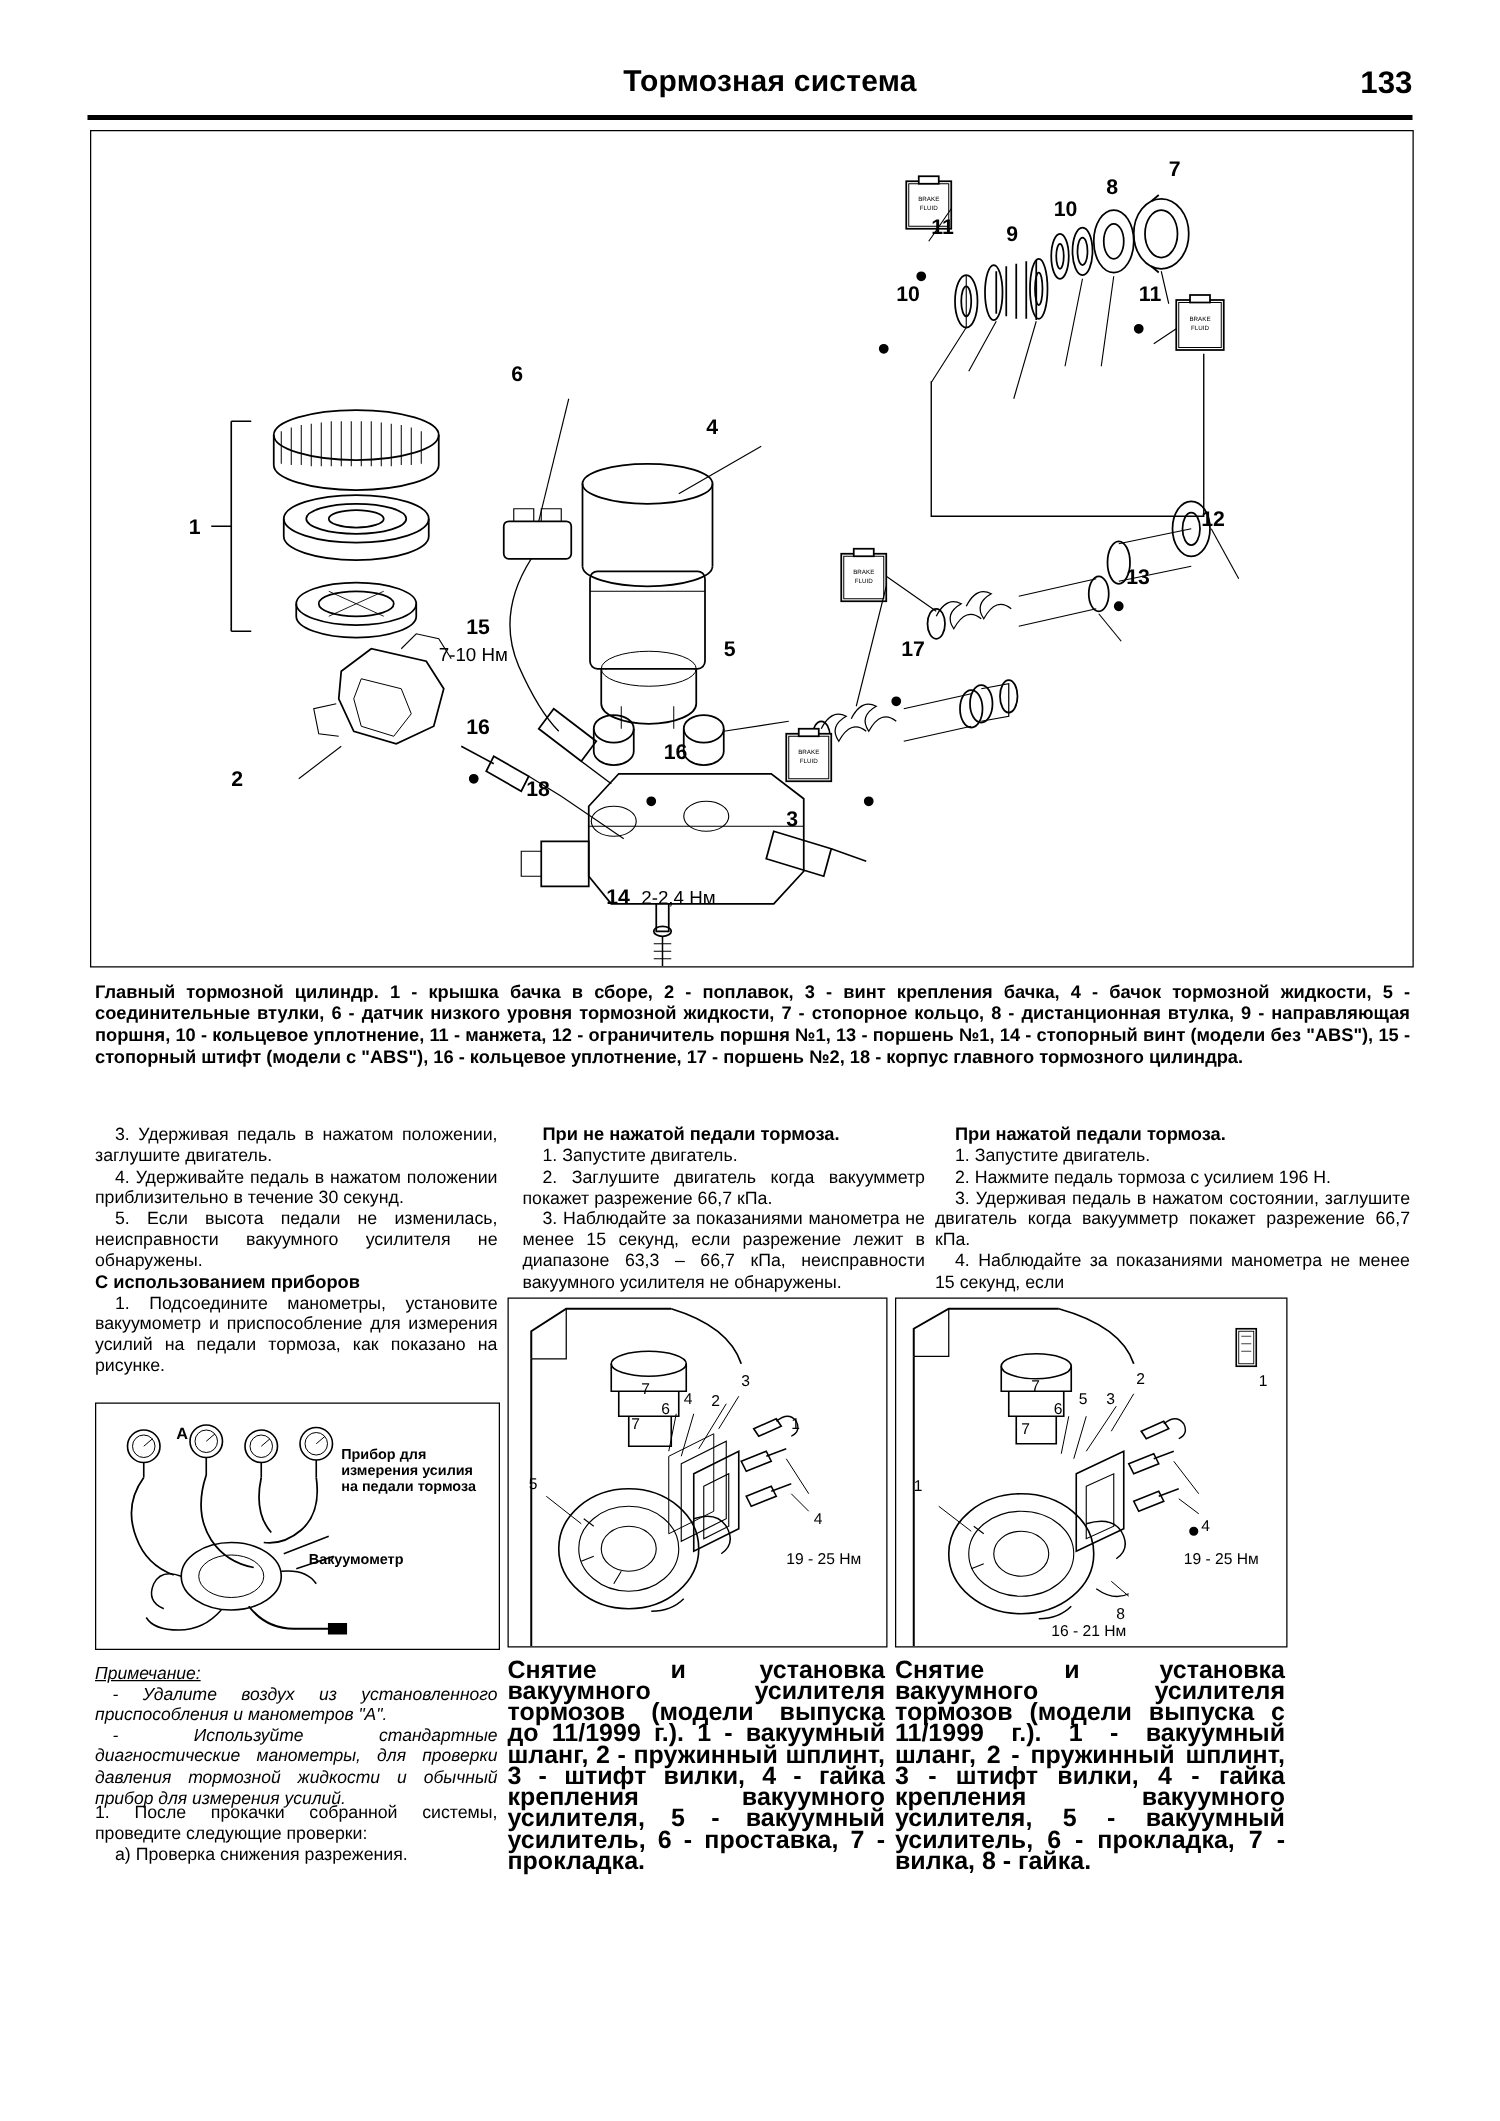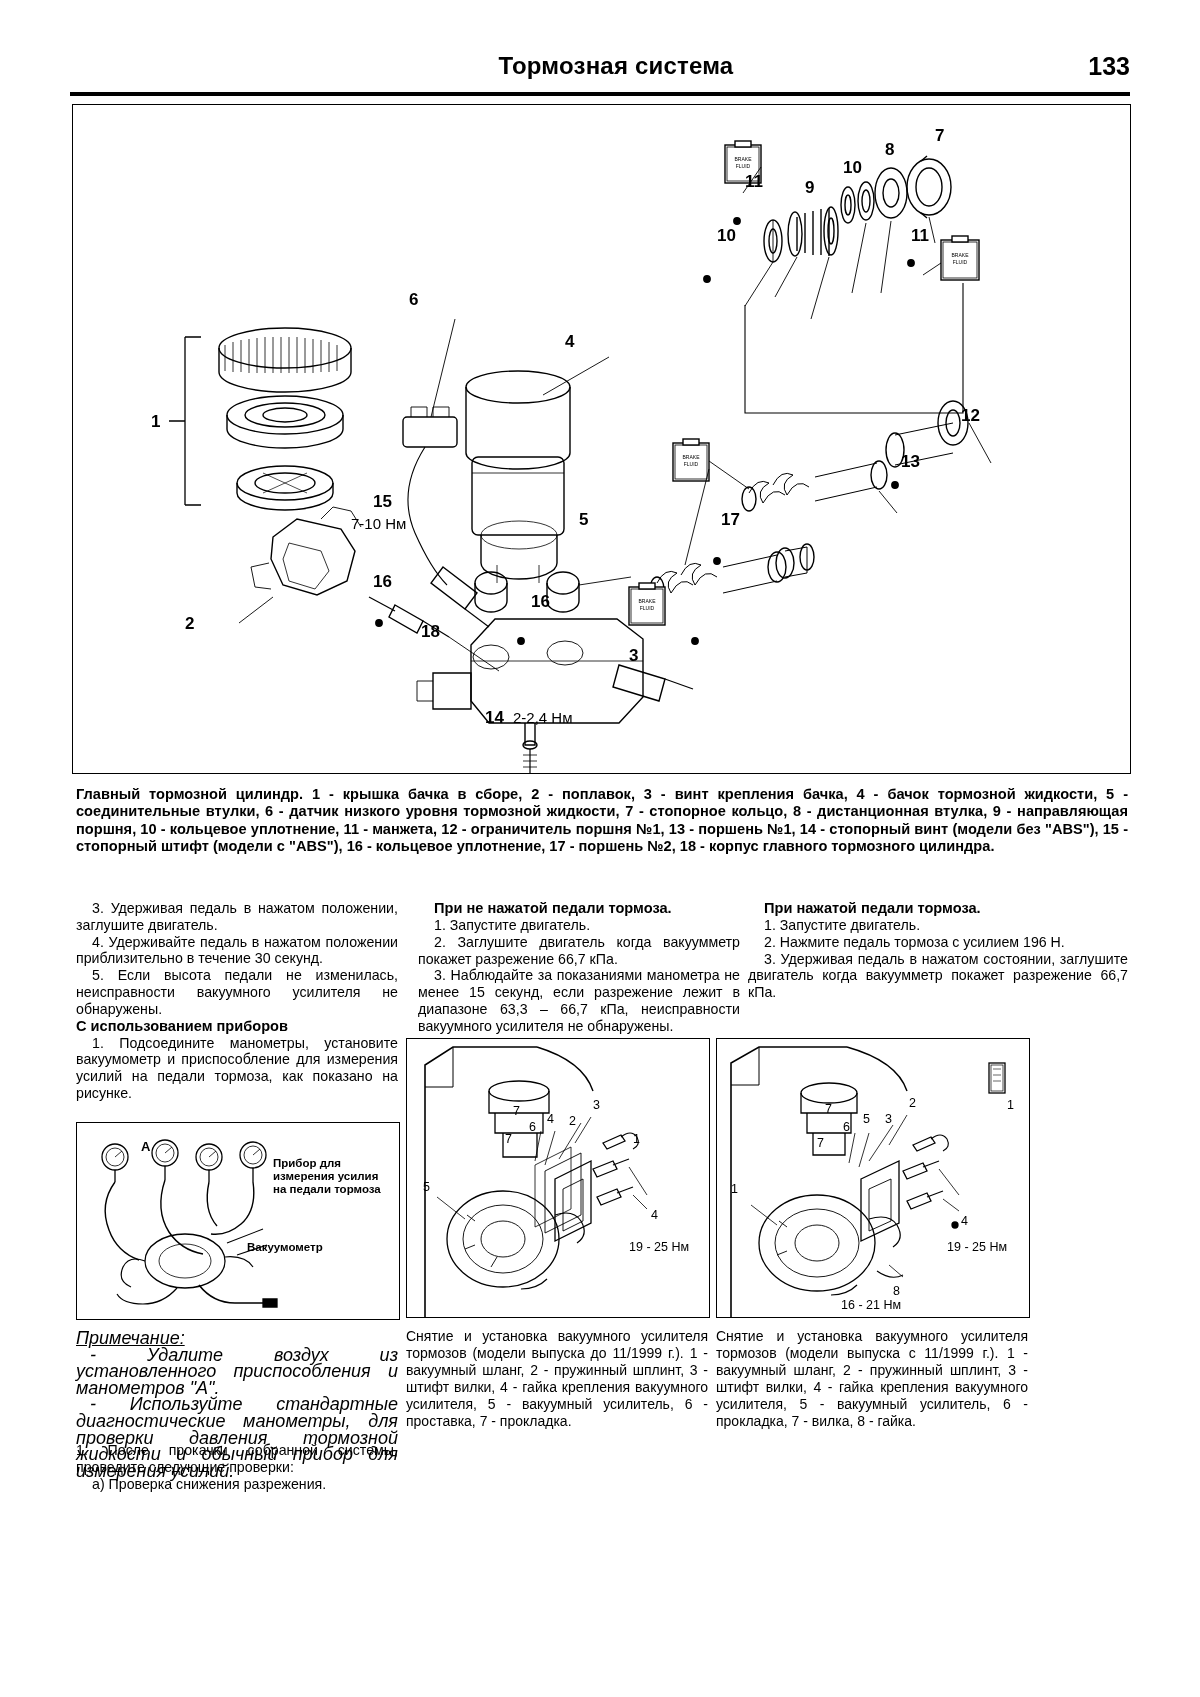--- a/index.html
+++ b/index.html
@@ -51,40 +51,40 @@
   #col2{left:418px;top:900px;width:322px;}
   #col3{left:748px;top:900px;width:380px;}
 
   
   .insetbox{
     position:absolute;left:76px;top:1122px;width:322px;height:196px;
     border:1px solid #000;background:#fff;overflow:hidden;
   }
   .note{
     position:absolute;left:76px;top:1330px;width:322px;
-    font-size:18px;line-height:16.6px;font-style:italic;text-align:justify;
+    font-size:14px;line-height:16.6px;font-style:italic;text-align:justify;
   }
   .note .nt-title{font-style:italic;text-decoration:underline;display:block;}
   .note p{margin:0;text-indent:14px;}
   .after-note{
     position:absolute;left:76px;top:1442px;width:322px;
     font-size:14.2px;line-height:16.8px;text-align:justify;font-style:normal;
   }
   .after-note p{margin:0;text-indent:0;}
   .after-note p.ind{text-indent:16px;}
 
   
   .botfig{
     position:absolute;border:1px solid #000;background:#fff;overflow:hidden;
   }
   #botfig-left{left:406px;top:1038px;width:302px;height:278px;}
   #botfig-right{left:716px;top:1038px;width:312px;height:278px;}
 
   .botcap{
-    position:absolute;font-size:14px;font-weight:normal;line-height:17px;text-align:justify;
+    position:absolute;font-size:20px;font-weight:bold;line-height:17px;text-align:justify;
   }
   #botcap-left{left:406px;top:1328px;width:302px;}
   #botcap-right{left:716px;top:1328px;width:312px;}
   .lt{fill:#000;font-family:"Liberation Sans",sans-serif;}
 </style>
 </head>
 <body>
 
 <div class="page">
 
@@ -298,20 +298,21 @@
     <p>1. Запустите двигатель.</p>
     <p>2. Заглушите двигатель когда вакуумметр покажет разрежение 66,7 кПа.</p>
     <p>3. Наблюдайте за показаниями манометра не менее 15 секунд, если разрежение лежит в диапазоне 63,3 – 66,7 кПа, неисправности вакуумного усилителя не обнаружены.</p>
   </div>
 
   <div class="col" id="col3">
     <h4 class="ind">При нажатой педали тормоза.</h4>
     <p>1. Запустите двигатель.</p>
     <p>2. Нажмите педаль тормоза с усилием 196 Н.</p>
     <p>3. Удерживая педаль в нажатом состоянии, заглушите двигатель когда вакуумметр покажет разрежение 66,7 кПа.</p>
+    <p>4. Наблюдайте за показаниями манометра не менее 15 секунд, если</p>
   </div>
 
   <div class="insetbox">
     <svg width="322" height="196" viewBox="0 0 322 196">
       <g stroke="#000" fill="none" stroke-width="1.3">
 
         <circle cx="38" cy="34" r="13"></circle>
         <circle cx="38" cy="34" r="9" stroke-width="0.8"></circle>
         <path d="M38 34 l7 -6" stroke-width="0.8"></path>
         <path d="M38 47 l0 12"></path>

